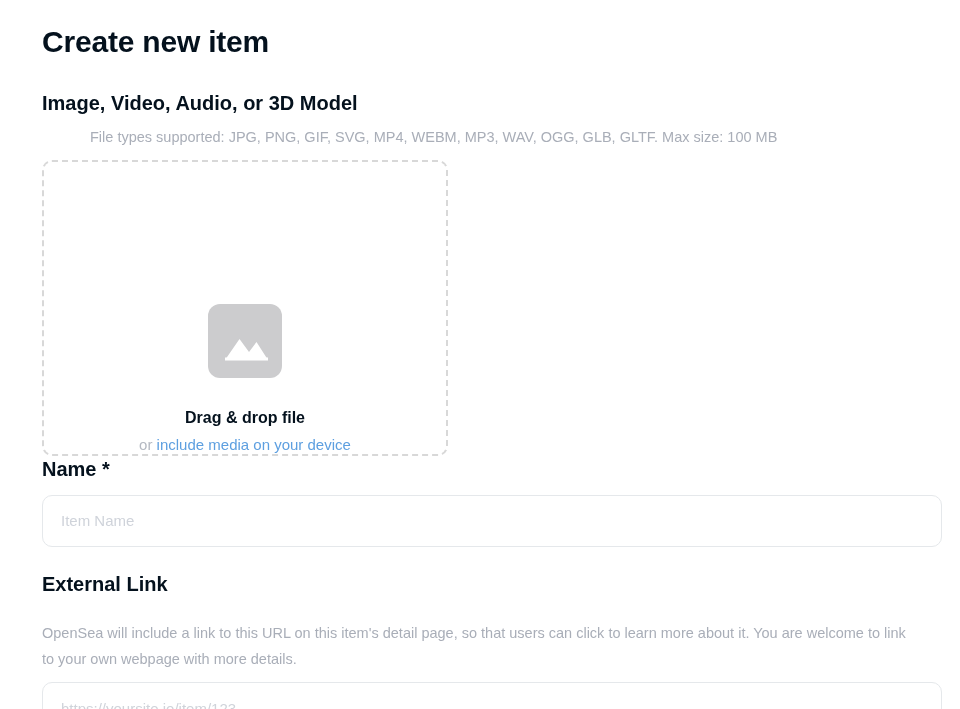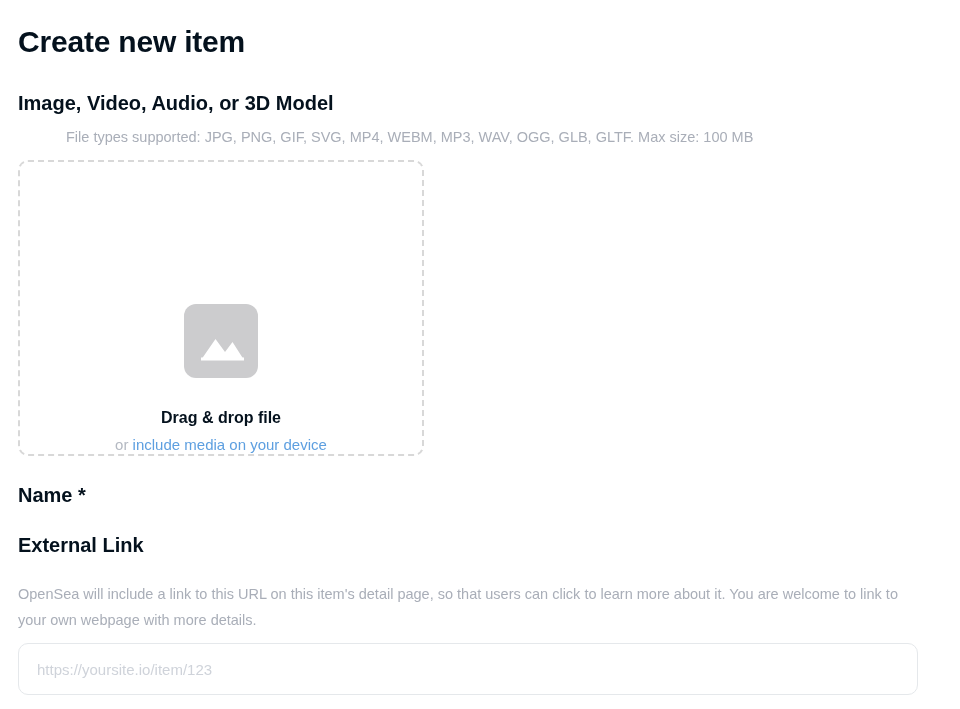--- a/index.html
+++ b/index.html
@@ -13,21 +13,21 @@
     overflow: hidden;
     font-family: "Liberation Sans", sans-serif;
     -webkit-font-smoothing: antialiased;
     color: #04111d;
   }
   .page {
     position: relative;
     width: 948px;
     height: 709px;
     box-sizing: border-box;
-    padding: 0 18px;
+    padding: 0 42px;
   }
   .page-title {
     font-size: 30px;
     font-weight: 600;
     letter-spacing: -0.2px;
     color: #04111d;
     margin: 0;
     padding-top: 24px;
     line-height: 1.2;
   }
@@ -91,21 +91,21 @@
     font-size: 15px;
     line-height: 1.2;
     color: #b4b9c2;
   }
   .dz-sub .link {
     color: #5d9fe0;
     cursor: pointer;
   }
 
   
-  .form-field { margin-top: 26px; }
+  .form-field { }
   .form-field.external { margin-top: 24px; }
   .form-field .field-help { margin-top: 24px; }
 
   .text-input {
     display: block;
     box-sizing: border-box;
     width: 900px;
     height: 52px;
     margin-top: 13px;
     padding: 0 18px;
@@ -140,20 +140,21 @@
           </svg>
         </div>
         <div class="dz-title">Drag &amp; drop file</div>
         <div class="dz-sub"><span>or </span><span class="link">include media on your device</span></div>
       </div>
     </div>
   </div>
 
   <div class="form-field">
     <div class="field-label">Name *</div>
+    <input class="text-input" type="text" placeholder="Item Name" style="">
   </div>
 
   <div class="form-field external">
     <div class="field-label">External Link</div>
     <div class="field-help">OpenSea will include a link to this URL on this item's detail page, so that users can click to learn more about it. You are welcome to link to your own webpage with more details.</div>
     <input class="text-input link-input" type="text" placeholder="https://yoursite.io/item/123" style="">
   </div>
 
 </div>
 

